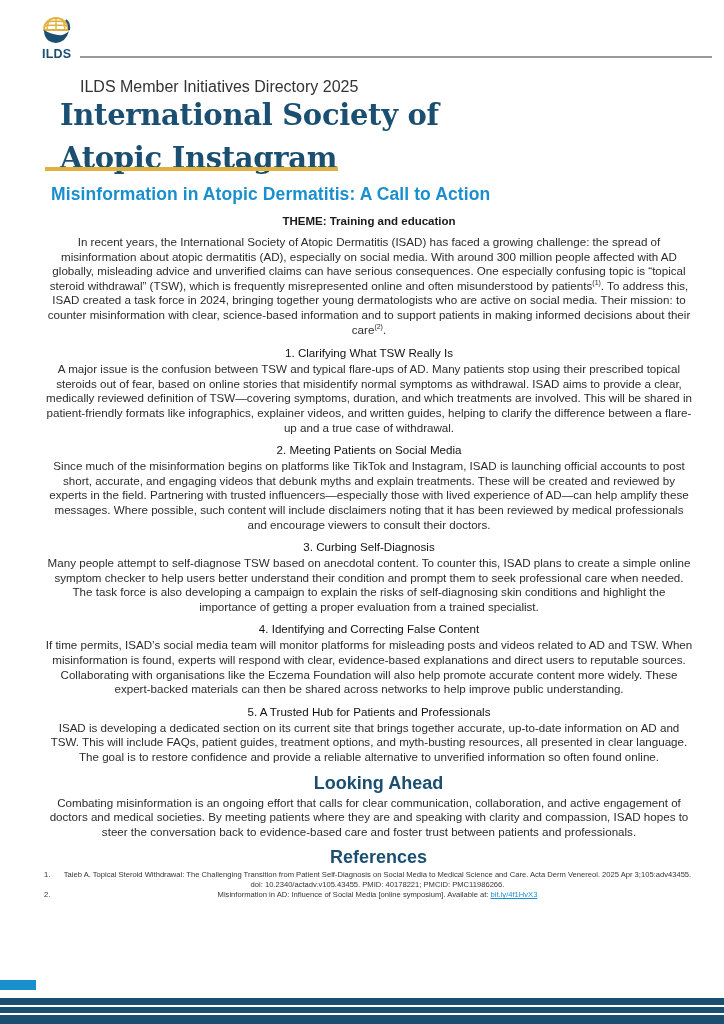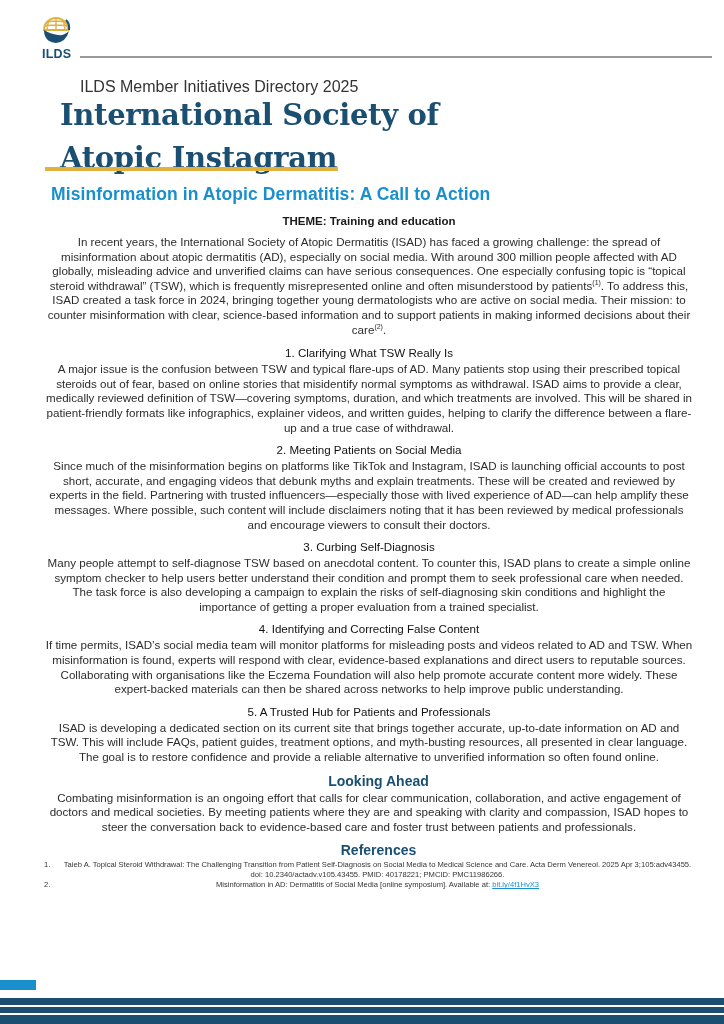--- a/index.html
+++ b/index.html
@@ -31,21 +31,21 @@
     color: #1a8fce; letter-spacing: 0.1px;
   }
   .content { position: absolute; left: 44px; top: 215px; width: 650px; text-align: center; }
   .theme { font-weight: bold; font-size: 11.5px; color: #1a1a1a; margin-bottom: 8px; }
   p {
     margin: 0; font-size: 11.6px; line-height: 14.6px; color: #2c2c2c;
   }
   p sup { font-size: 7px; line-height: 0; }
   .sec-title { font-weight: normal; font-size: 11.6px; color: #111; margin: 8px 0 3px 0; }
   .sec-title.first { margin-top: 9px; }
-  .blue-title { font-weight: bold; font-size: 14px; color: #1b4f72; margin: 8px 0 2px 0; padding-left: 19px; }
+  .blue-title { font-weight: bold; font-size: 18px; color: #1b4f72; margin: 8px 0 2px 0; padding-left: 19px; }
   .refs { list-style: none; margin: 1px 0 0 0; padding: 0; font-size: 7.6px; line-height: 10px; color: #333; }
   .refs li { position: relative; padding-left: 17px; }
   .refs .num { position: absolute; left: 0; top: 0; }
   .refs a { color: #1a8fce; text-decoration: underline; }
   .page-badge-line { position: absolute; left: 0; top: 980px; width: 36px; height: 10px; background: #1a8fce; }
   .page-badge {
     position: absolute; left: 12px; top: 970px; width: 28px; height: 28px; border-radius: 50%;
     background: #0c4a6e; color: #fff; font-weight: bold; font-size: 16px;
     display: flex; align-items: center; justify-content: center; margin-top: 46px;
   }
@@ -99,21 +99,21 @@
   <p>Combating misinformation is an ongoing effort that calls for clear communication, collaboration, and active engagement of doctors and medical societies. By meeting patients where they are and speaking with clarity and compassion, ISAD hopes to steer the conversation back to evidence-based care and foster trust between patients and professionals.</p>
 
   <div class="blue-title">References</div>
   <ul class="refs">
     <li>
       <span class="num">1.</span>
       <span>Taieb A. Topical Steroid Withdrawal: The Challenging Transition from Patient Self-Diagnosis on Social Media to Medical Science and Care. Acta Derm Venereol. 2025 Apr 3;105:adv43455. doi: 10.2340/actadv.v105.43455. PMID: 40178221; PMCID: PMC11986266.</span>
     </li>
     <li>
       <span class="num">2.</span>
-      <span>Misinformation in AD: Dermatitis of Social Media [online symposium]. Available at: </span><a>bit.ly/4f1HvX3</a>
+      <span>Misinformation in AD: Influence of Social Media [online symposium]. Available at: </span><a>bit.ly/4f1HvX3</a>
     </li>
   </ul>
 </div>
 
 <div class="page-badge-line"></div>
 <div class="page-badge">52</div>
 
 <div class="footer-bars">
   <div class="bar" style="top:0;height:7px"></div>
   <div class="bar" style="top:9px;height:6px"></div>

